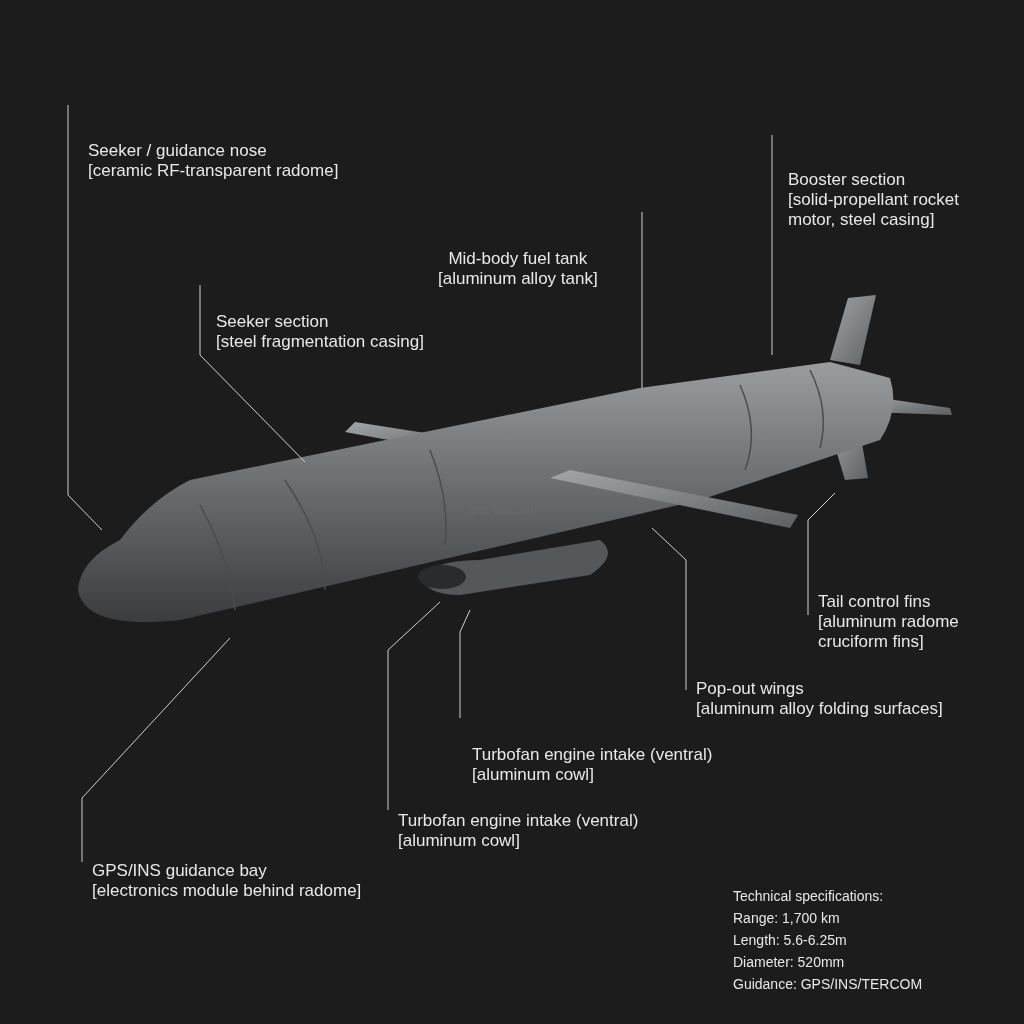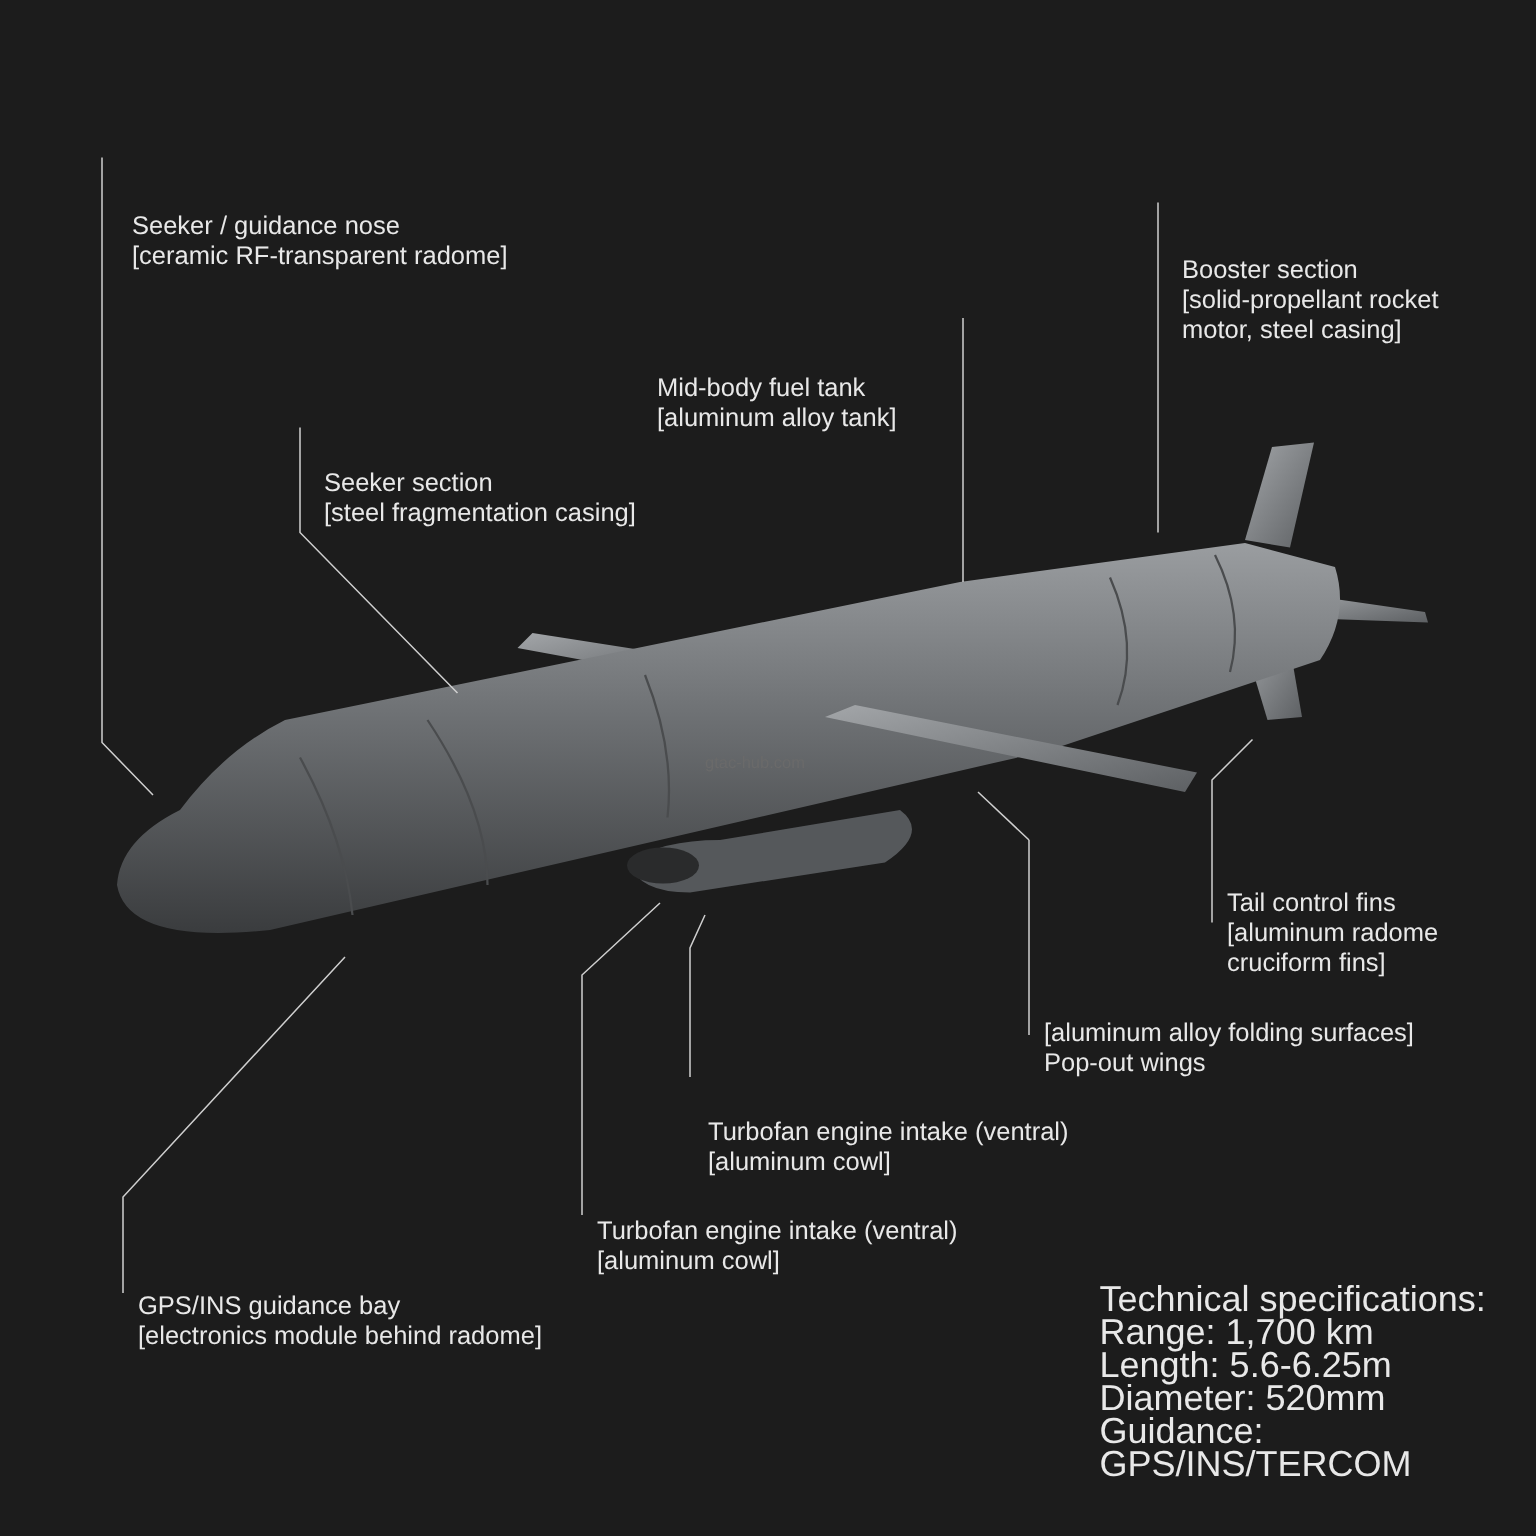--- a/index.html
+++ b/index.html
@@ -1,19 +1,19 @@
 <!DOCTYPE html>
 <html><head>
 <meta charset="utf-8">
 <style>
   html,body{margin:0;padding:0;}
   body{width:1024px;height:1024px;background:#1c1c1c;position:relative;overflow:hidden;font-family:"Liberation Sans",sans-serif;color:#e8e8e8;}
   .label{position:absolute;font-size:17px;line-height:20px;white-space:nowrap;margin-top:36px;}
   .label span{display:block;}
-  .specs{position:absolute;left:733px;top:856px;font-size:24px;line-height:22px;}
+  .specs{position:absolute;left:733px;top:885px;font-size:14px;line-height:22px;}
   .specs span{display:block;}
   svg.lines{position:absolute;left:0;top:0;}
   .watermark{position:absolute;left:470px;top:503px;font-size:11px;color:#6a6a6a;}
 </style>
 </head>
 <body>
 
 <svg class="lines" width="1024" height="1024">
   <defs>
     <linearGradient id="bodyG" x1="0" y1="0" x2="0" y2="1">
@@ -66,36 +66,36 @@
 
 <div class="label" style="left:88px;top:105px;">
   <span>Seeker / guidance nose</span>
     <span>[ceramic RF-transparent radome]</span>
 </div>
 <div class="label" style="left:788px;top:134px;">
   <span>Booster section</span>
     <span>[solid-propellant rocket</span>
     <span>motor, steel casing]</span>
 </div>
-<div class="label" style="left:438px;top:213px;">
+<div class="label" style="left:438px;top:213px;text-align:center;">
   <span>Mid-body fuel tank</span>
     <span>[aluminum alloy tank]</span>
 </div>
 <div class="label" style="left:216px;top:276px;">
   <span>Seeker section</span>
     <span>[steel fragmentation casing]</span>
 </div>
 <div class="label" style="left:818px;top:556px;">
   <span>Tail control fins</span>
     <span>[aluminum radome</span>
     <span>cruciform fins]</span>
 </div>
 <div class="label" style="left:696px;top:643px;">
-  <span>[aluminum alloy folding surfaces]</span>
-    <span>Pop-out wings</span>
+  <span>Pop-out wings</span>
+    <span>[aluminum alloy folding surfaces]</span>
 </div>
 <div class="label" style="left:472px;top:709px;">
   <span>Turbofan engine intake (ventral)</span>
     <span>[aluminum cowl]</span>
 </div>
 <div class="label" style="left:398px;top:775px;">
   <span>Turbofan engine intake (ventral)</span>
     <span>[aluminum cowl]</span>
 </div>
 <div class="label" style="left:92px;top:825px;">

